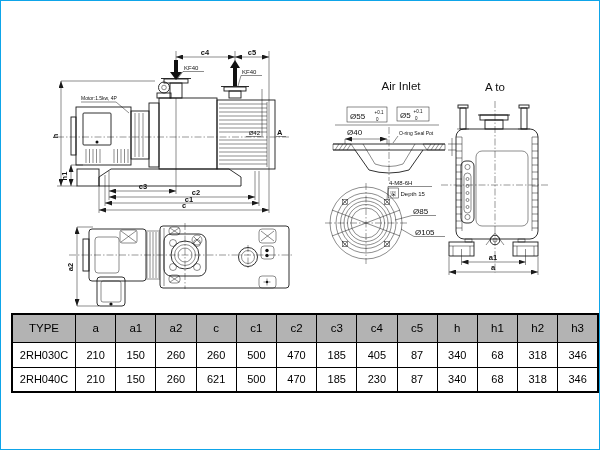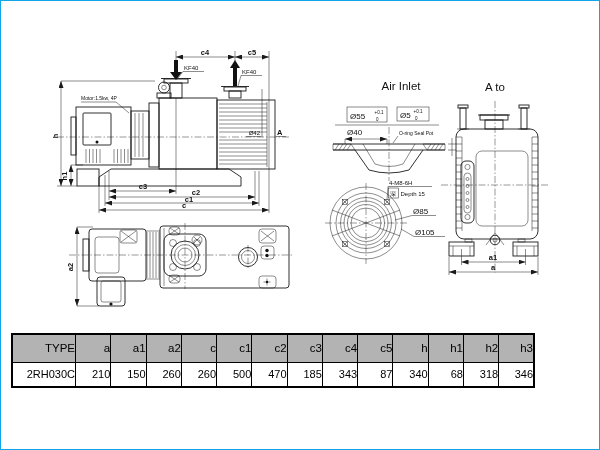--- a/index.html
+++ b/index.html
@@ -13,22 +13,22 @@
   .dim{fill:none;stroke:#1a1a1a;stroke-width:0.5;}
   .solid{fill:#111;stroke:none;}
   .dlbl{font-size:7.5px;font-weight:bold;}
   .tiny{font-size:6px;}
   .xtiny{font-size:5px;}
   .med{font-size:8px;}
   .tol{font-size:4.5px;}
   .title{font-size:11.5px;}
   .mid{text-anchor:middle;}
   
-  .dim-table{position:absolute;left:10px;top:332px;width:524px;border-collapse:collapse;
-             border:2px solid #000;table-layout:fixed;text-align:right;color:#000;}
+  .dim-table{position:absolute;left:10px;top:312px;width:588px;border-collapse:collapse;
+             border:2px solid #000;table-layout:fixed;text-align:center;color:#000;}
   .dim-table th,.dim-table td{border:1px solid #000;padding:0;font-weight:normal;}
   .dim-table thead tr{height:28px;background:#b3b3b3;font-size:11.5px;}
   .dim-table tbody tr{height:25px;font-size:11px;background:#fff;margin-left:26px;}
   .dim-table .c0{width:62px;}
 </style>
 </head>
 <body>
 
 <div class="page">
 
@@ -441,21 +441,37 @@
     <tbody>
       <tr>
         <td>2RH030C</td>
         <td>210</td>
         <td>150</td>
         <td>260</td>
         <td>260</td>
         <td>500</td>
         <td>470</td>
         <td>185</td>
-        <td>343</td>
+        <td>405</td>
+        <td>87</td>
+        <td>340</td>
+        <td>68</td>
+        <td>318</td>
+        <td>346</td>
+      </tr>
+      <tr>
+        <td>2RH040C</td>
+        <td>210</td>
+        <td>150</td>
+        <td>260</td>
+        <td>621</td>
+        <td>500</td>
+        <td>470</td>
+        <td>185</td>
+        <td>230</td>
         <td>87</td>
         <td>340</td>
         <td>68</td>
         <td>318</td>
         <td>346</td>
       </tr>
     </tbody>
   </table>
 
 </div>

